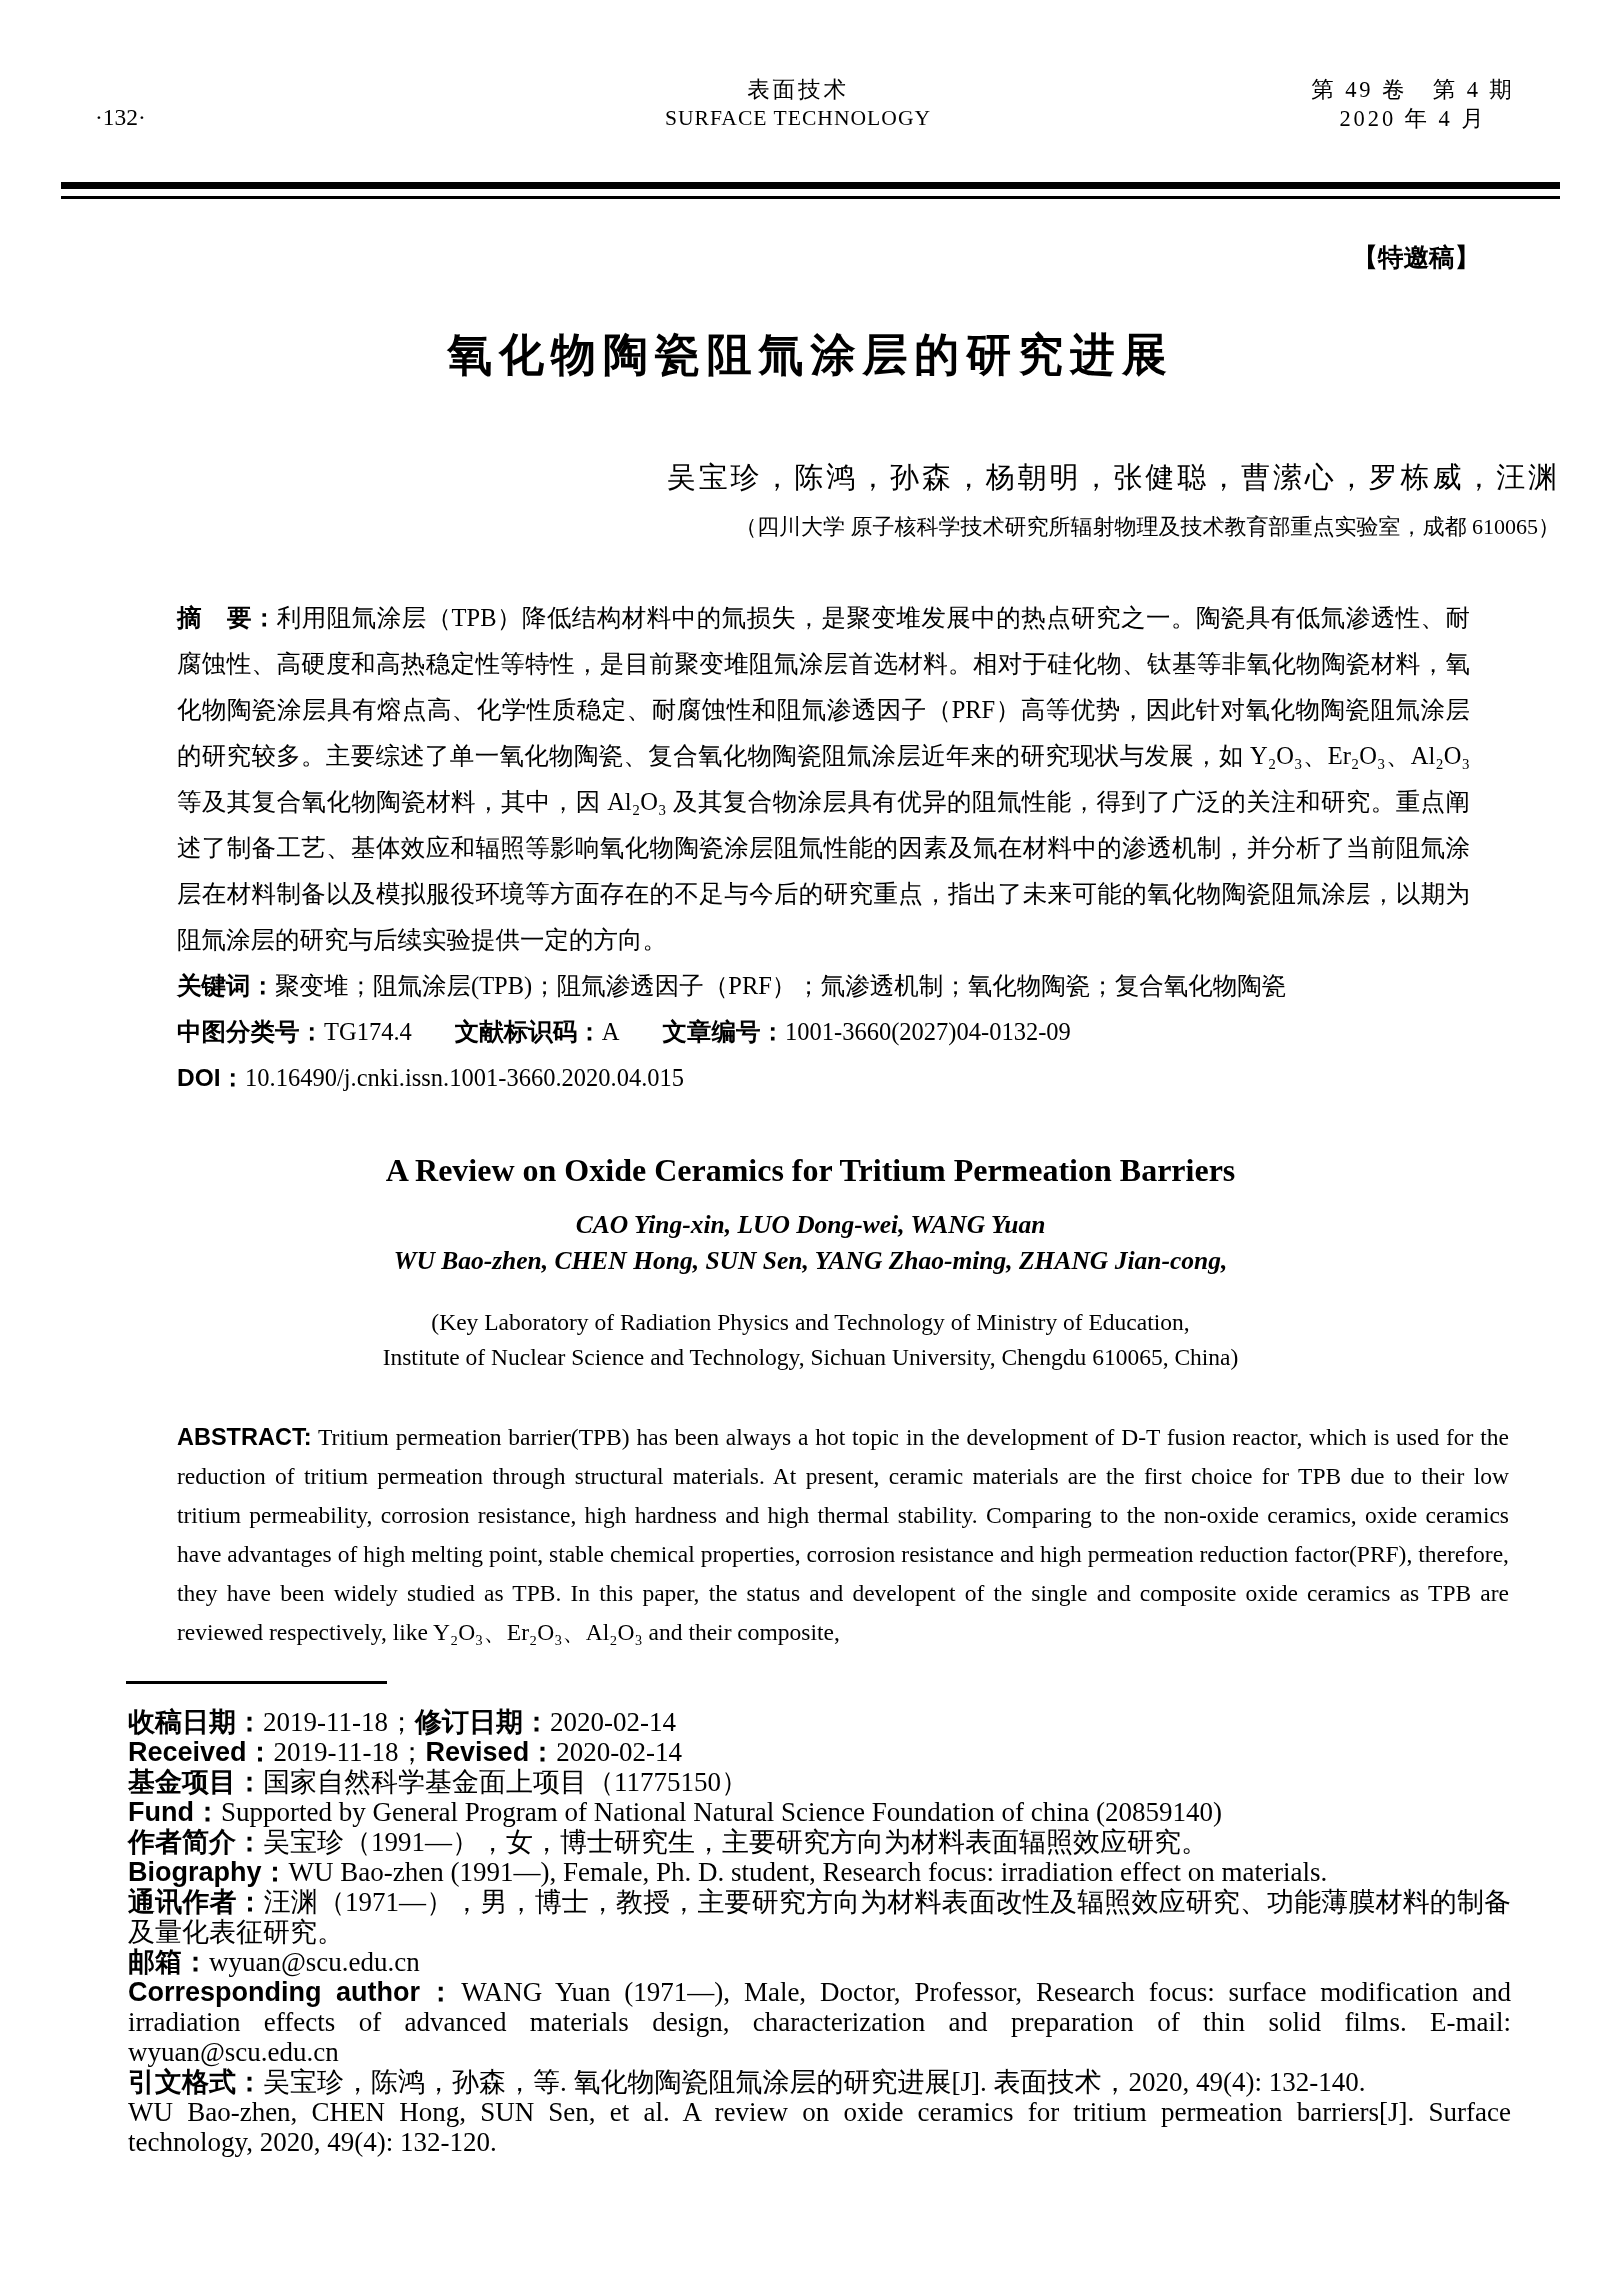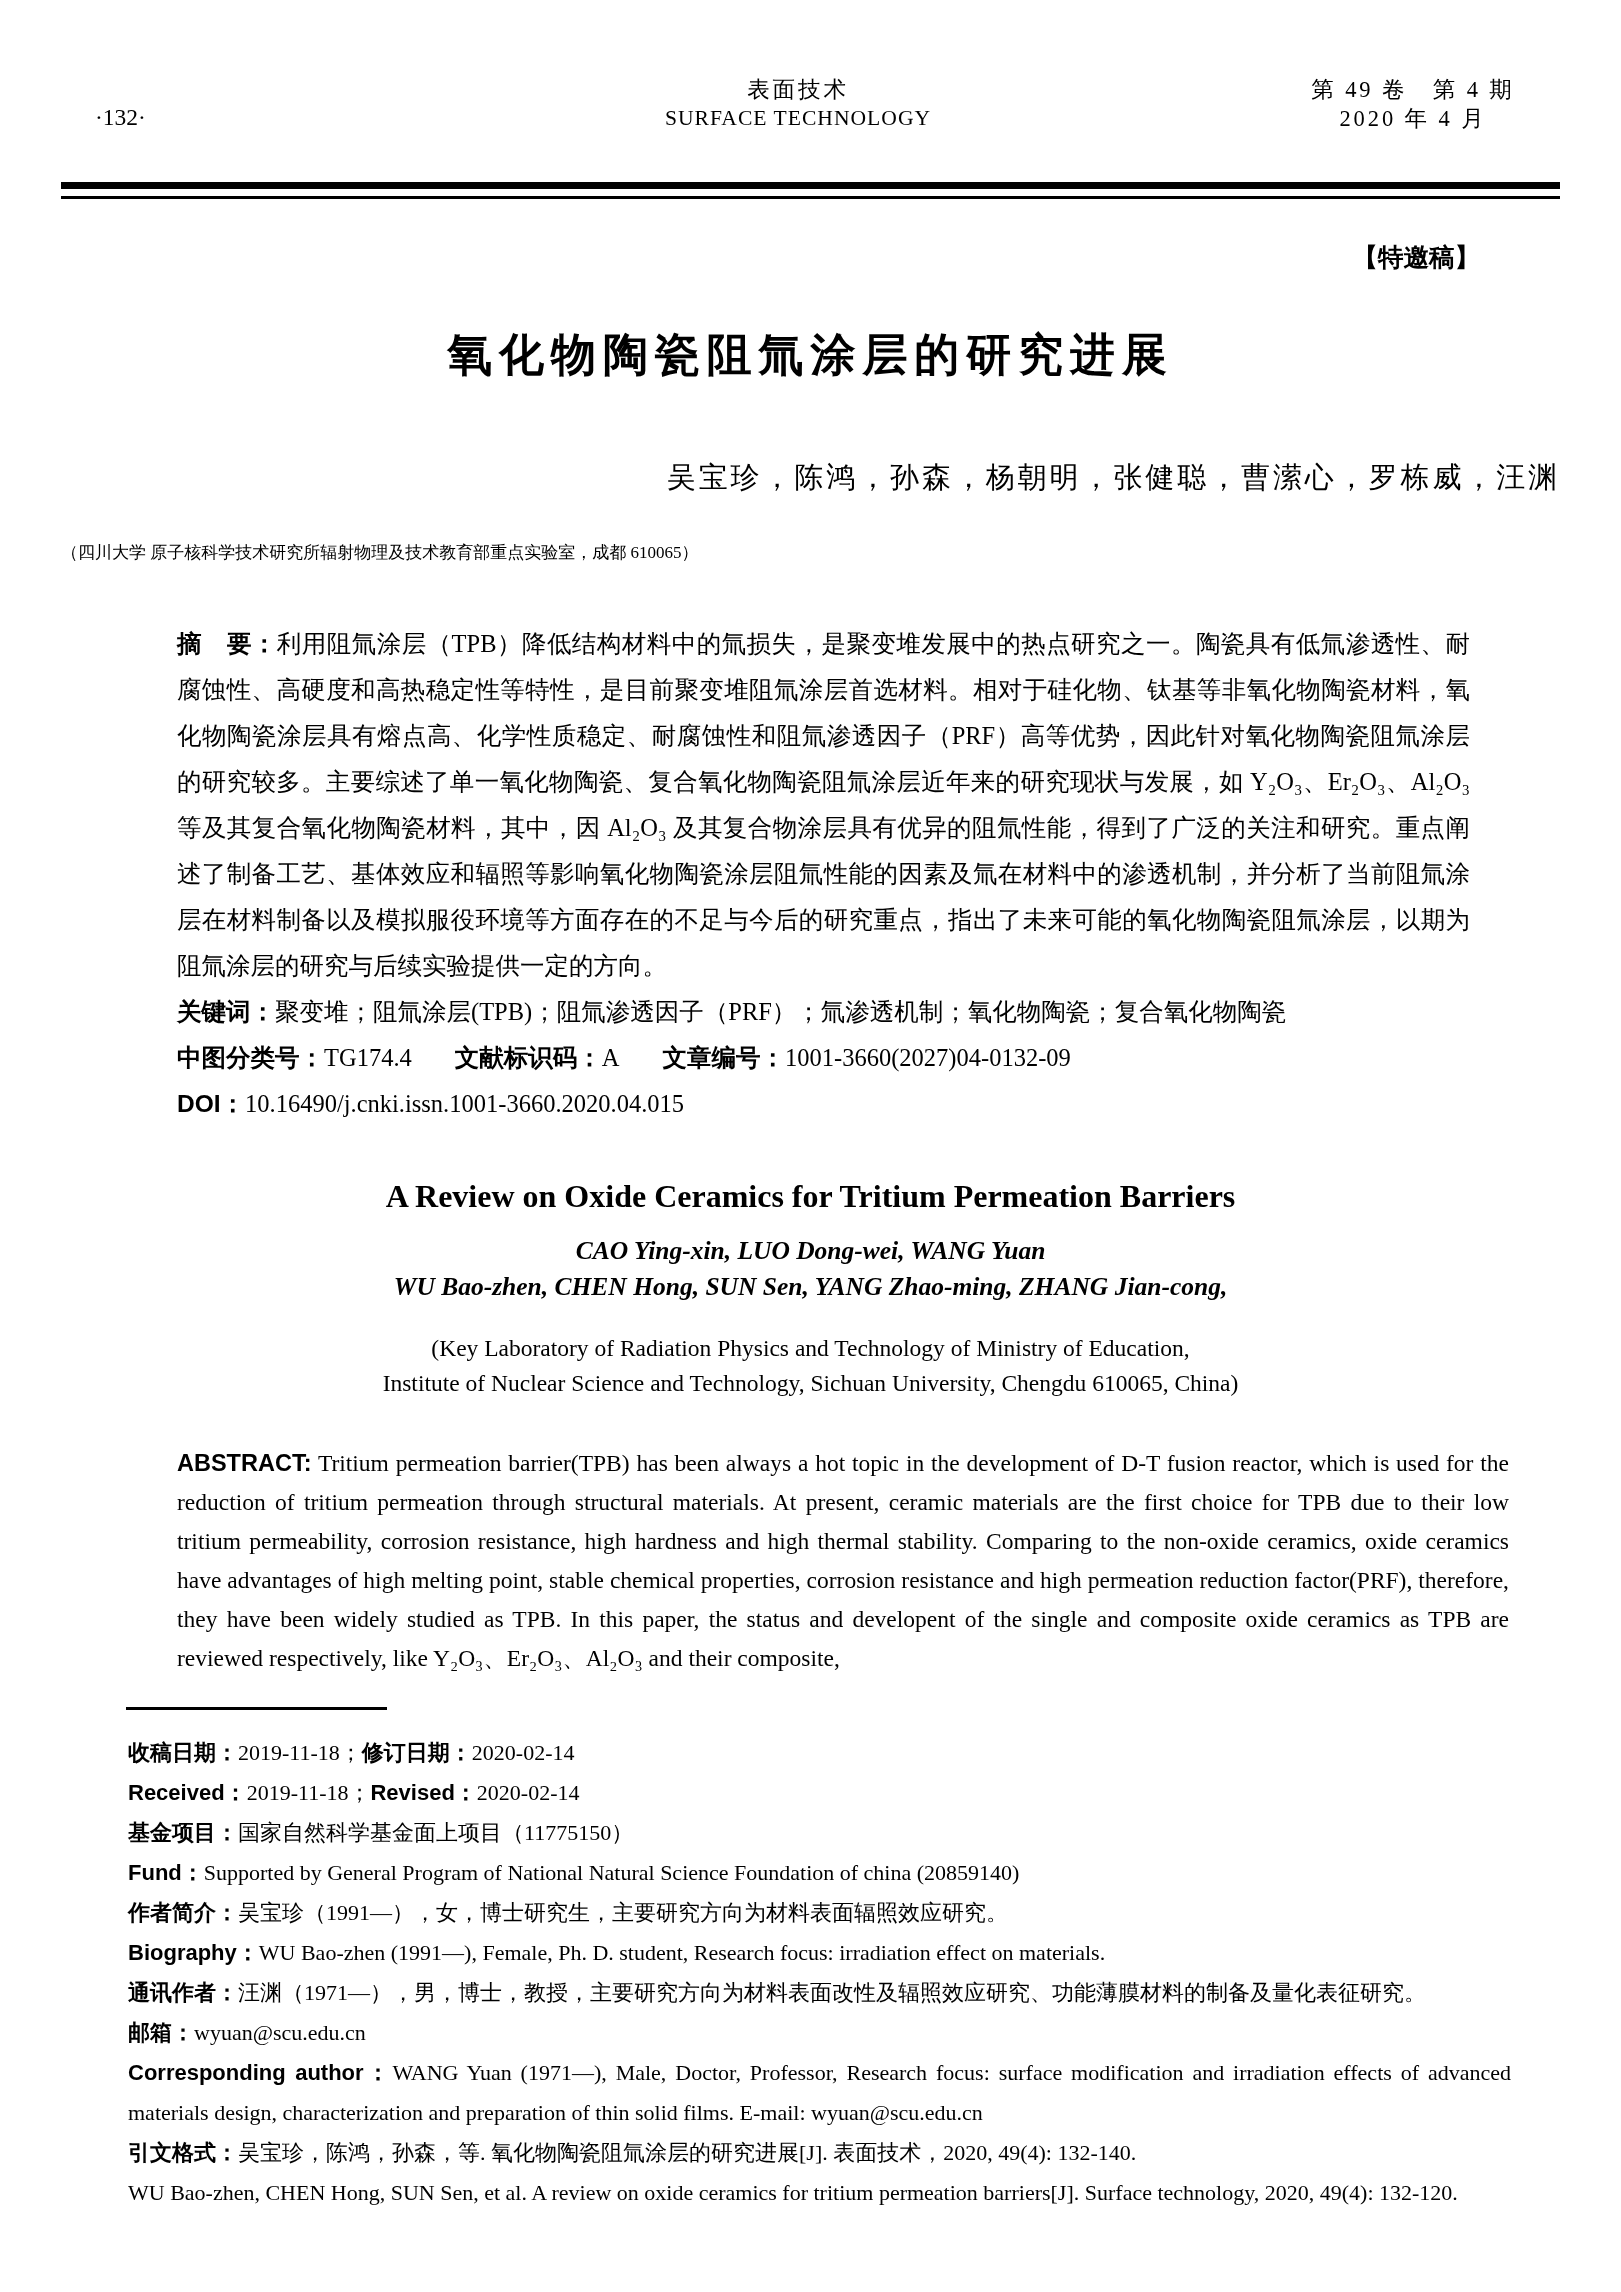--- a/index.html
+++ b/index.html
@@ -22,41 +22,41 @@
   
   .badge { margin-top:41px; text-align:right; padding-right:80px;
            font-size:25.5px; font-weight:700;
            font-family:"Liberation Sans","DejaVu Sans",sans-serif; }
   .title-cn { margin-top:49px; text-align:center; font-size:45px; font-weight:700;
               letter-spacing:6.9px; line-height:61px;
               font-family:"Liberation Sans","DejaVu Sans",sans-serif; }
   .authors-cn { margin-top:71px; text-align:right; font-size:29px;
                 letter-spacing:2.9px; line-height:43px;
                 font-family:"Liberation Sans","DejaVu Sans",sans-serif; }
-  .affil-cn { margin-top:36px; text-align:left; font-size:17px; line-height:35px; }
+  .affil-cn { margin-top:10px; text-align:right; font-size:22px; line-height:35px; }
 
   
   .cnblock { margin:51px 90px 0 116px; font-size:24.5px; line-height:46px; }
   .cnblock p { margin:0; text-align:justify; }
   .b { font-weight:700; font-family:"Liberation Sans","DejaVu Sans",sans-serif; }
   .gap { margin-right:43px; }
 
   
   .en-title { margin-top:48px; text-align:center; font-size:32px; font-weight:700;
               line-height:43px; }
   .en-authors { margin-top:15.7px; text-align:center; font-size:25.5px; font-weight:700;
                 font-style:italic; line-height:36px; }
   .en-affil { margin-top:25.5px; text-align:center; font-size:23.5px; line-height:35px; }
   .en-abstract { margin:43px 51px 0 116px; font-size:23.5px; line-height:39px;
                  text-align:justify; }
   .en-abstract p { margin:0; }
 
   
   .fn-rule { margin-top:29px; margin-left:65px; width:261px; height:2.9px; background:#000; }
-  .footnote { margin:23.5px 49px 0 67px; font-size:22px; line-height:40px; }
+  .footnote { margin:23.5px 49px 0 67px; font-size:27px; line-height:30px; }
   .footnote p { margin:0; text-align:justify; }
 </style>
 </head>
 <body>
 
 <div class="page">
 
   <div class="header">
     <div class="left">·132·</div>
     <div class="center">

